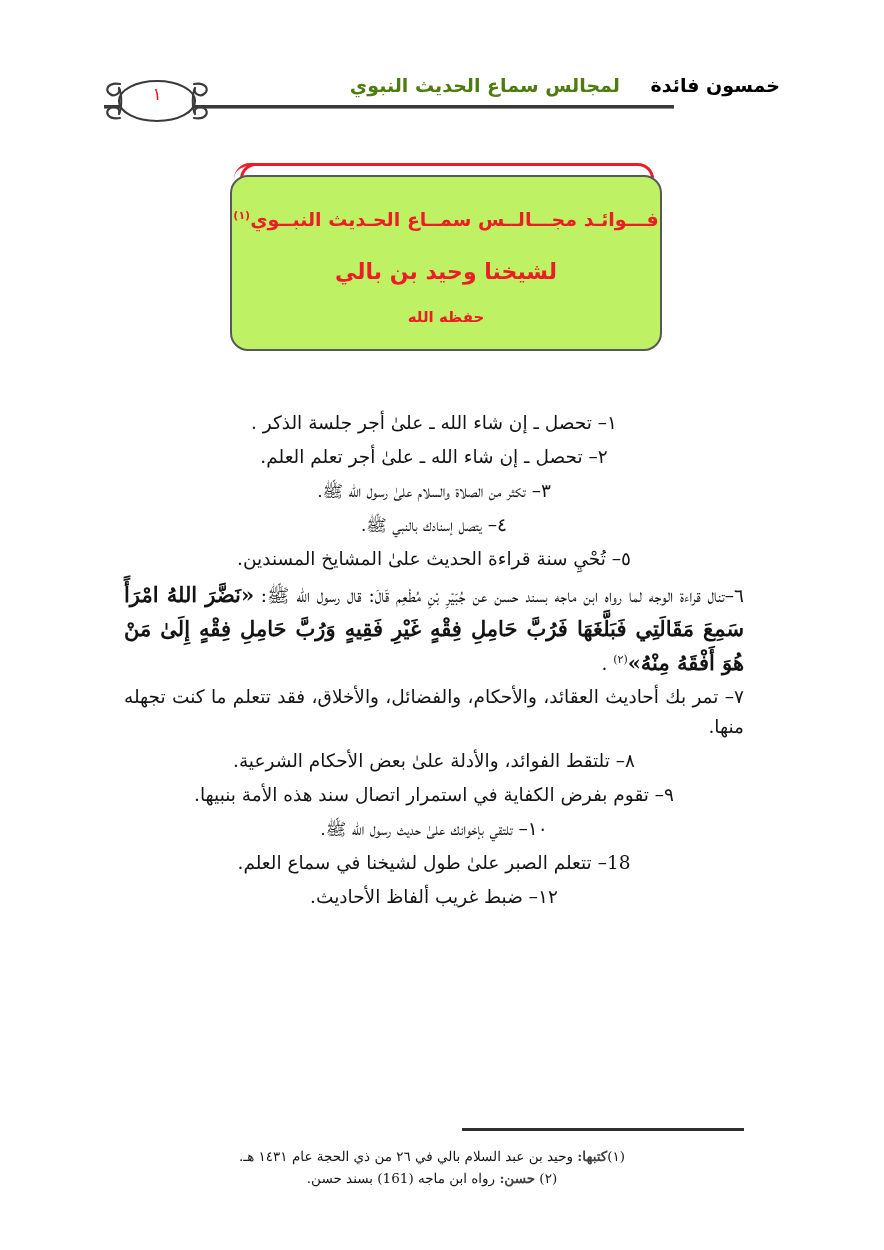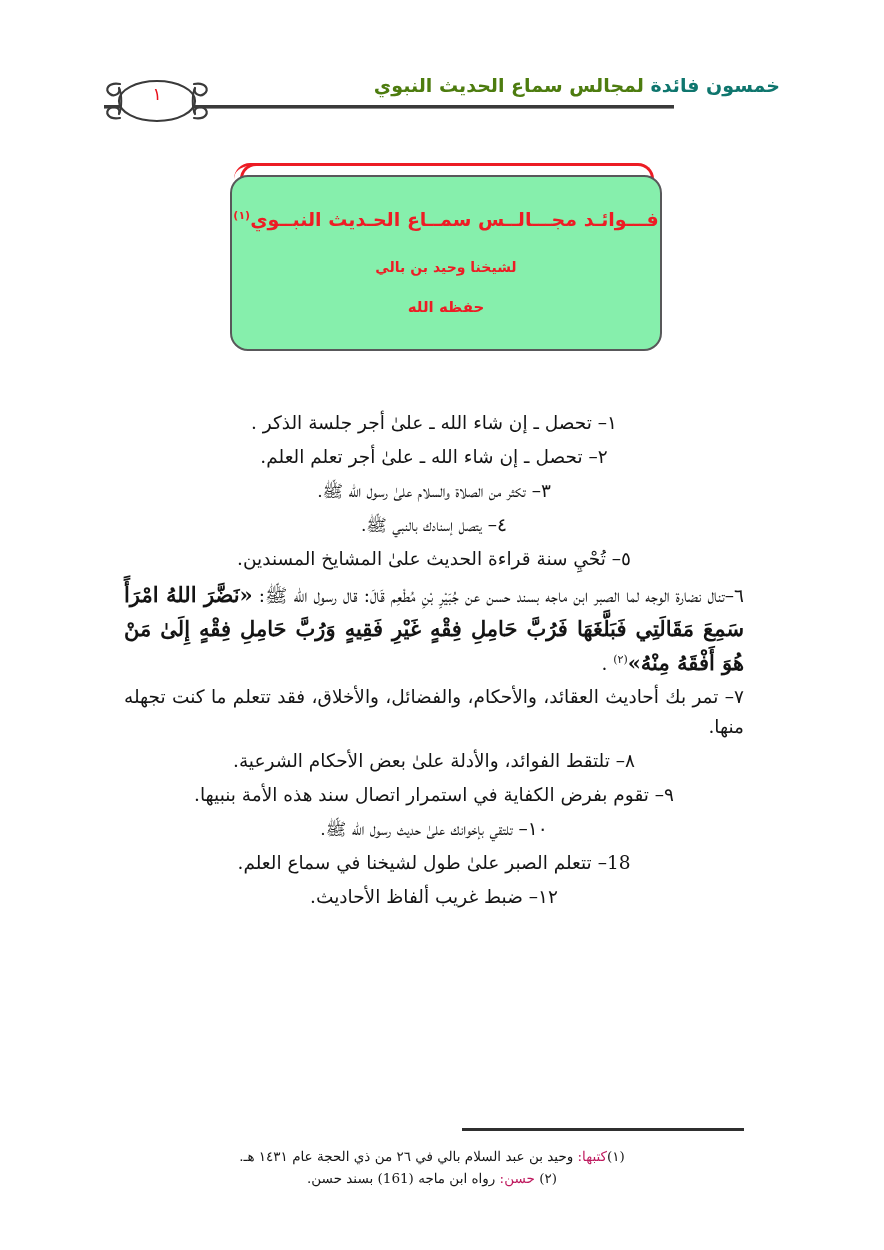--- a/index.html
+++ b/index.html
@@ -28,21 +28,21 @@
   .header-title {
     position: absolute;
     top: 0;
     right: 0;
     font-size: 19px;
     font-weight: bold;
     letter-spacing: 0px;
     white-space: nowrap;
     line-height: 1.25;
   }
-  .hdr-red  { color: #0f766e; }
+  .hdr-red  { color: #000000; margin-left: 24px; }
   .hdr-blue { color: #4d7c0f; }
 
   .header-rule {
     position: absolute;
     left: 0;
     right: 106px;
     top: 31px;
     height: 3px;
     background: #3a3a3a;
   }
@@ -107,41 +107,41 @@
     box-sizing: border-box;
   }
   .title-box {
     position: absolute;
     top: 12px;
     right: 0;
     left: 0;
     height: 176px;
     border: 2px solid #58585a;
     border-radius: 18px;
-    background: #86efac;
+    background: #bef264;
     box-sizing: border-box;
     padding-top: 30px;
     text-align: center;
   }
   .title-line1 {
     color: #ee1c25;
     font-size: 19px;
     font-weight: bold;
     letter-spacing: 1.2px;
     line-height: 1.3;
     white-space: nowrap;
   }
   .title-line1 sup {
     font-size: 11px;
     letter-spacing: 0;
     vertical-align: super;
   }
   .title-line2 {
     color: #ee1c25;
-    font-size: 14px;
+    font-size: 22px;
     font-weight: bold;
     margin-top: 26px;
     line-height: 1.3;
   }
   .title-line3 {
     color: #ee1c25;
     font-size: 15px;
     font-weight: bold;
     margin-top: 22px;
     line-height: 1.3;
@@ -190,21 +190,21 @@
     position: absolute;
     top: 1146px;
     right: 140px;
     left: 120px;
     font-family: "DejaVu Serif", "Liberation Serif", serif;
     color: #161616;
     font-size: 13.5px;
     line-height: 1.6;
   }
   .footnote { text-align: center; white-space: nowrap; }
-  .fn-mark { color: #be185d; }
+  .fn-mark { color: #404040; font-weight: bold; }
 </style>
 </head>
 <body>
 
 <div class="page">
 
   <div class="header">
 
     <div class="header-title">
       <span class="hdr-red">خمسون فائدة</span>
@@ -260,21 +260,21 @@
       <span>٤</span>–
       <span class="sallam">يتصل إسنادك بالنبي ﷺ.</span>
     </div>
 
     <div class="item">
       <span>٥</span>–
       <span>تُحْيِ سنة قراءة الحديث علىٰ المشايخ المسندين.</span>
     </div>
 
     <div class="item justified tight">
-      <span>٦</span>–<span>تنال نضارة الوجه لما الصبر ابن ماجه بسند حسن عن جُبَيْرِ بْنِ مُطْعِم قَالَ: قال رسول الله ﷺ:</span>
+      <span>٦</span>–<span>تنال قراءة الوجه لما رواه ابن ماجه بسند حسن عن جُبَيْرِ بْنِ مُطْعِم قَالَ: قال رسول الله ﷺ:</span>
       <span class="hadith">«نَضَّرَ اللهُ امْرَأً سَمِعَ مَقَالَتِي فَبَلَّغَهَا فَرُبَّ حَامِلِ فِقْهٍ غَيْرِ فَقِيهٍ وَرُبَّ حَامِلِ فِقْهٍ إِلَىٰ مَنْ هُوَ أَفْقَهُ مِنْهُ»</span><sup class="sup-note">(٢)</sup><span> .</span>
     </div>
 
     <div class="item justified">
       <span>٧</span>–
       <span>تمر بك أحاديث العقائد، والأحكام، والفضائل، والأخلاق، فقد تتعلم ما كنت تجهله منها.</span>
     </div>
 
     <div class="item">
       <span>٨</span>–

